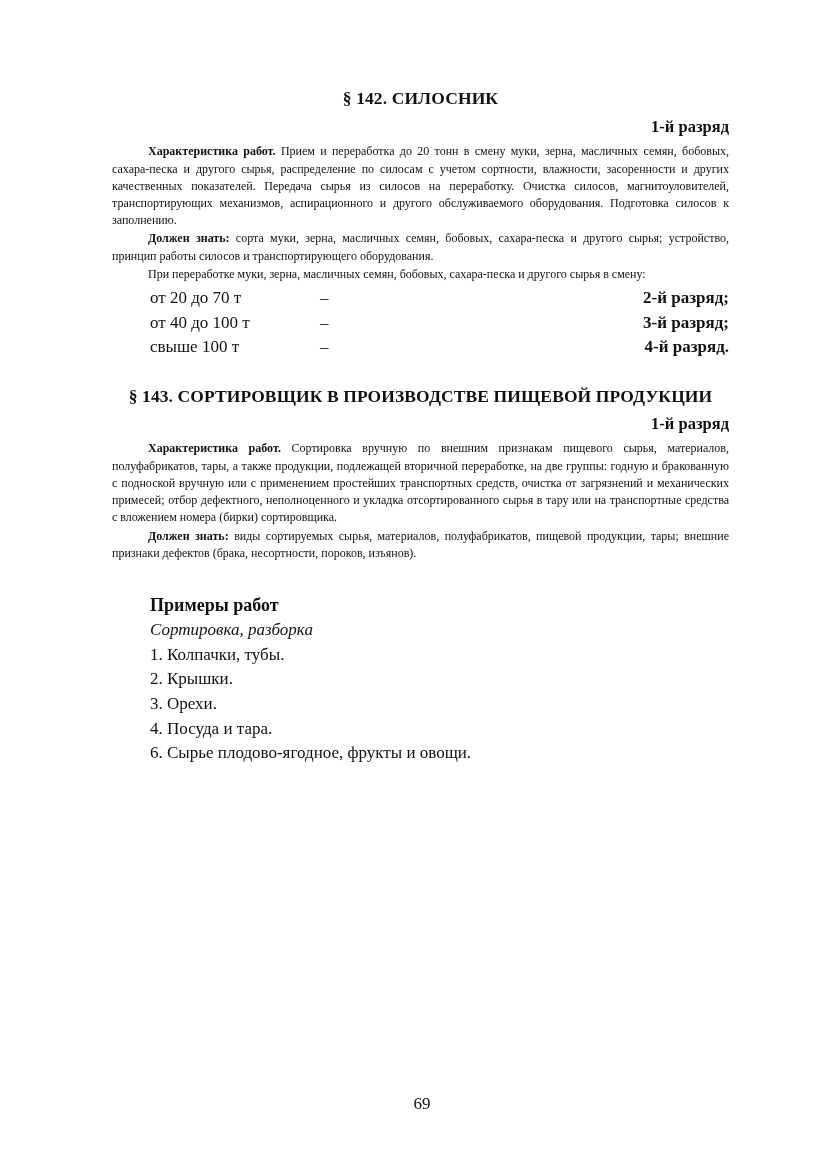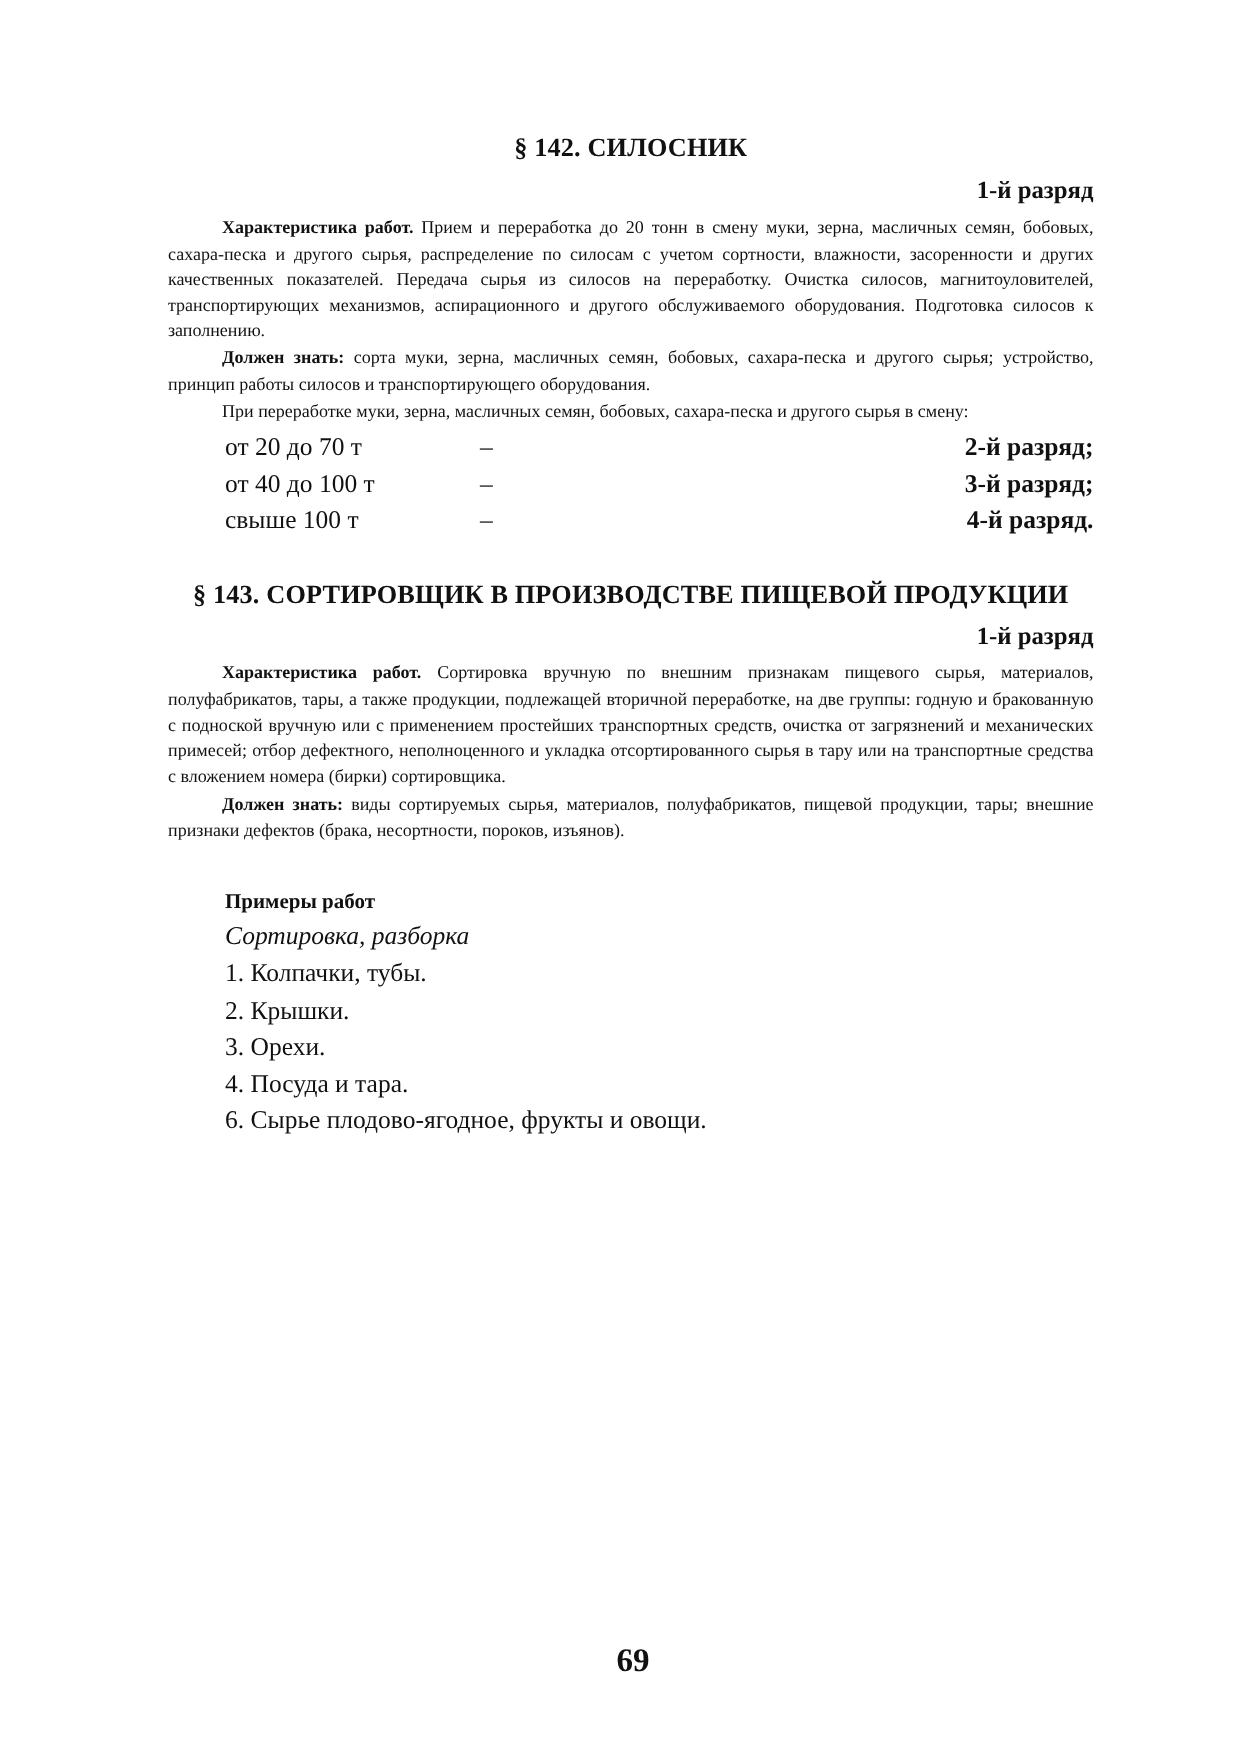--- a/index.html
+++ b/index.html
@@ -95,21 +95,21 @@
     text-align: right;
     font-weight: bold;
   }
 
   
   .examples {
     margin-top: 30px;
   }
   .examples-title {
     font-weight: bold;
-    font-size: 14px;
+    font-size: 18px;
     line-height: 1.45;
     margin: 0;
     padding-left: 38px;
   }
   .examples-subtitle {
     font-style: italic;
     font-size: 17px;
     line-height: 1.45;
     margin: 0;
     padding-left: 38px;
@@ -126,22 +126,22 @@
     white-space: nowrap;
   }
 
   
   .folio {
     position: absolute;
     left: 4px;
     right: 0;
     top: 1094px;
     text-align: center;
-    font-weight: bold;
-    font-size: 22px;
+    font-weight: normal;
+    font-size: 17px;
   }
 </style>
 </head>
 <body>
 
 <div class="page">
   <div class="content">
 
     <h1 class="section-heading heading-142">§ 142. СИЛОСНИК</h1>
 

